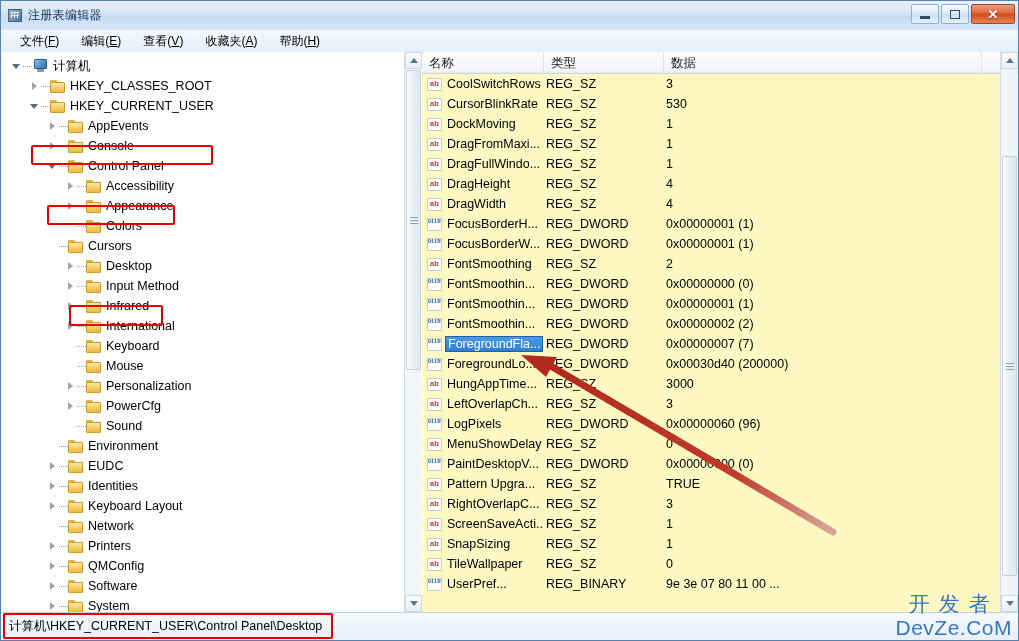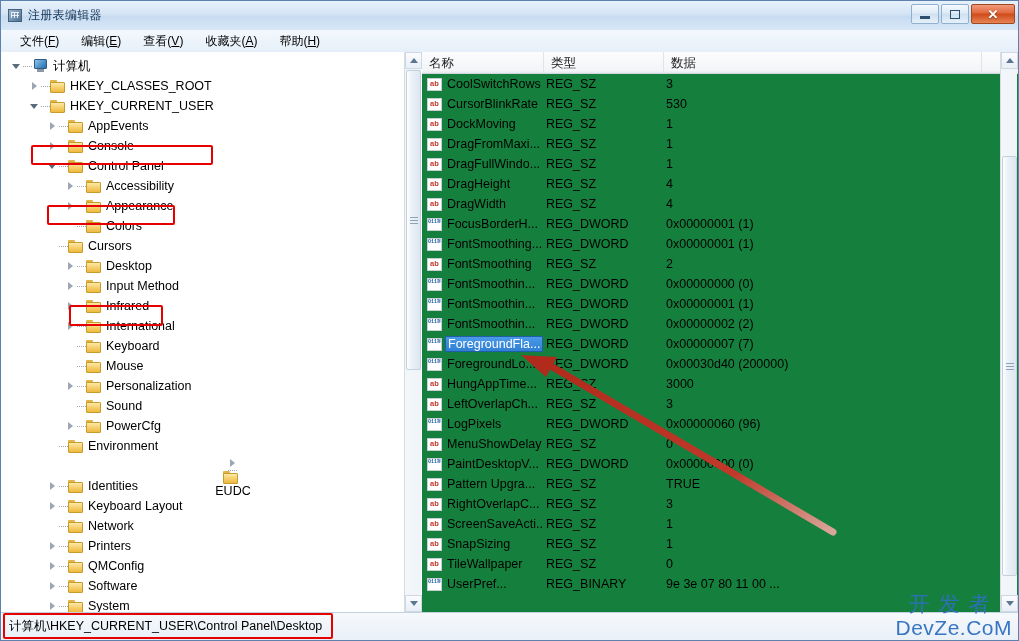--- a/index.html
+++ b/index.html
@@ -165,21 +165,21 @@
     border: 1px solid #c3d0dd; border-radius: 2px;
     display: flex; align-items: center; justify-content: center;
   }
   .grip { width: 8px; height: 7px;
     background: repeating-linear-gradient(to bottom, #8fa3b6 0 1px, transparent 1px 3px); }
 
   
   .list-pane {
     position: absolute; left: 421px; top: 0;
     width: 596px; height: 560px;
-    background: #15803d; overflow: hidden;
+    background: #fef9c3; overflow: hidden;
   }
   .list-header {
     position: absolute; left: 0; top: 0; width: 596px; height: 22px;
     background: linear-gradient(to bottom, #fdfdfe 0%, #f2f4f7 90%, #e4e8ed 100%);
     border-bottom: 1px solid #cfd6de;
     display: flex;
   }
   .hcell {
     font-size: 12.5px; color: #1b1b1b; display: flex; align-items: center;
     padding-left: 7px; border-right: 1px solid #dfe4ea; height: 22px;
@@ -478,49 +478,49 @@
               <span class="tri-closed"></span>
             </span>
             <span class="dotline"></span>
             <span class="folder">
               <span class="tab"></span>
               <span class="body"></span>
             </span>
             <span class="tree-label">Personalization</span>
           </div>
           <div class="tree-row" style="padding-left: 62px;">
+            <span class="twisty">
+              <span class="tri-closed"></span>
+            </span>
+            <span class="dotline"></span>
+            <span class="folder">
+              <span class="tab"></span>
+              <span class="body"></span>
+            </span>
+            <span class="tree-label">PowerCfg</span>
+          </div>
+          <div class="tree-row" style="padding-left: 62px;">
             <span class="twisty"></span>
             <span class="dotline"></span>
             <span class="folder">
               <span class="tab"></span>
               <span class="body"></span>
             </span>
             <span class="tree-label">Sound</span>
           </div>
-          <div class="tree-row" style="padding-left: 62px;">
-            <span class="twisty">
-              <span class="tri-closed"></span>
-            </span>
-            <span class="dotline"></span>
-            <span class="folder">
-              <span class="tab"></span>
-              <span class="body"></span>
-            </span>
-            <span class="tree-label">PowerCfg</span>
-          </div>
           <div class="tree-row" style="padding-left: 44px;">
             <span class="twisty"></span>
             <span class="dotline"></span>
             <span class="folder">
               <span class="tab"></span>
               <span class="body"></span>
             </span>
             <span class="tree-label">Environment</span>
           </div>
-          <div class="tree-row" style="padding-left: 44px; flex-direction: column;">
+          <div class="tree-row" style="padding-left: 44px;">
             <span class="twisty">
               <span class="tri-closed"></span>
             </span>
             <span class="dotline"></span>
             <span class="folder">
               <span class="tab"></span>
               <span class="body"></span>
             </span>
             <span class="tree-label">EUDC</span>
           </div>
@@ -685,21 +685,21 @@
             <div class="c-name">
               <span class="icn icn-dword"></span>
               <span class="nm-text">FocusBorderH...</span>
             </div>
             <div class="c-type">REG_DWORD</div>
             <div class="c-data">0x00000001 (1)</div>
           </div>
           <div class="lrow">
             <div class="c-name">
               <span class="icn icn-dword"></span>
-              <span class="nm-text">FontSmoothing...</span>
+              <span class="nm-text">FocusBorderW...</span>
             </div>
             <div class="c-type">REG_DWORD</div>
             <div class="c-data">0x00000001 (1)</div>
           </div>
           <div class="lrow">
             <div class="c-name">
               <span class="icn icn-sz">ab</span>
               <span class="nm-text">FontSmoothing</span>
             </div>
             <div class="c-type">REG_SZ</div>

